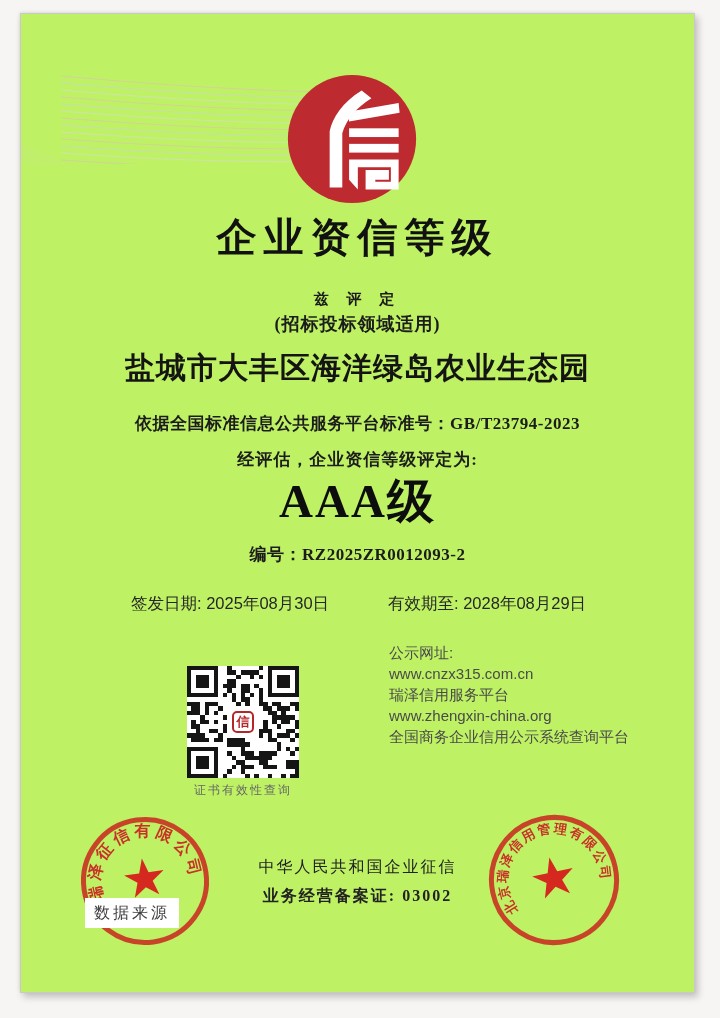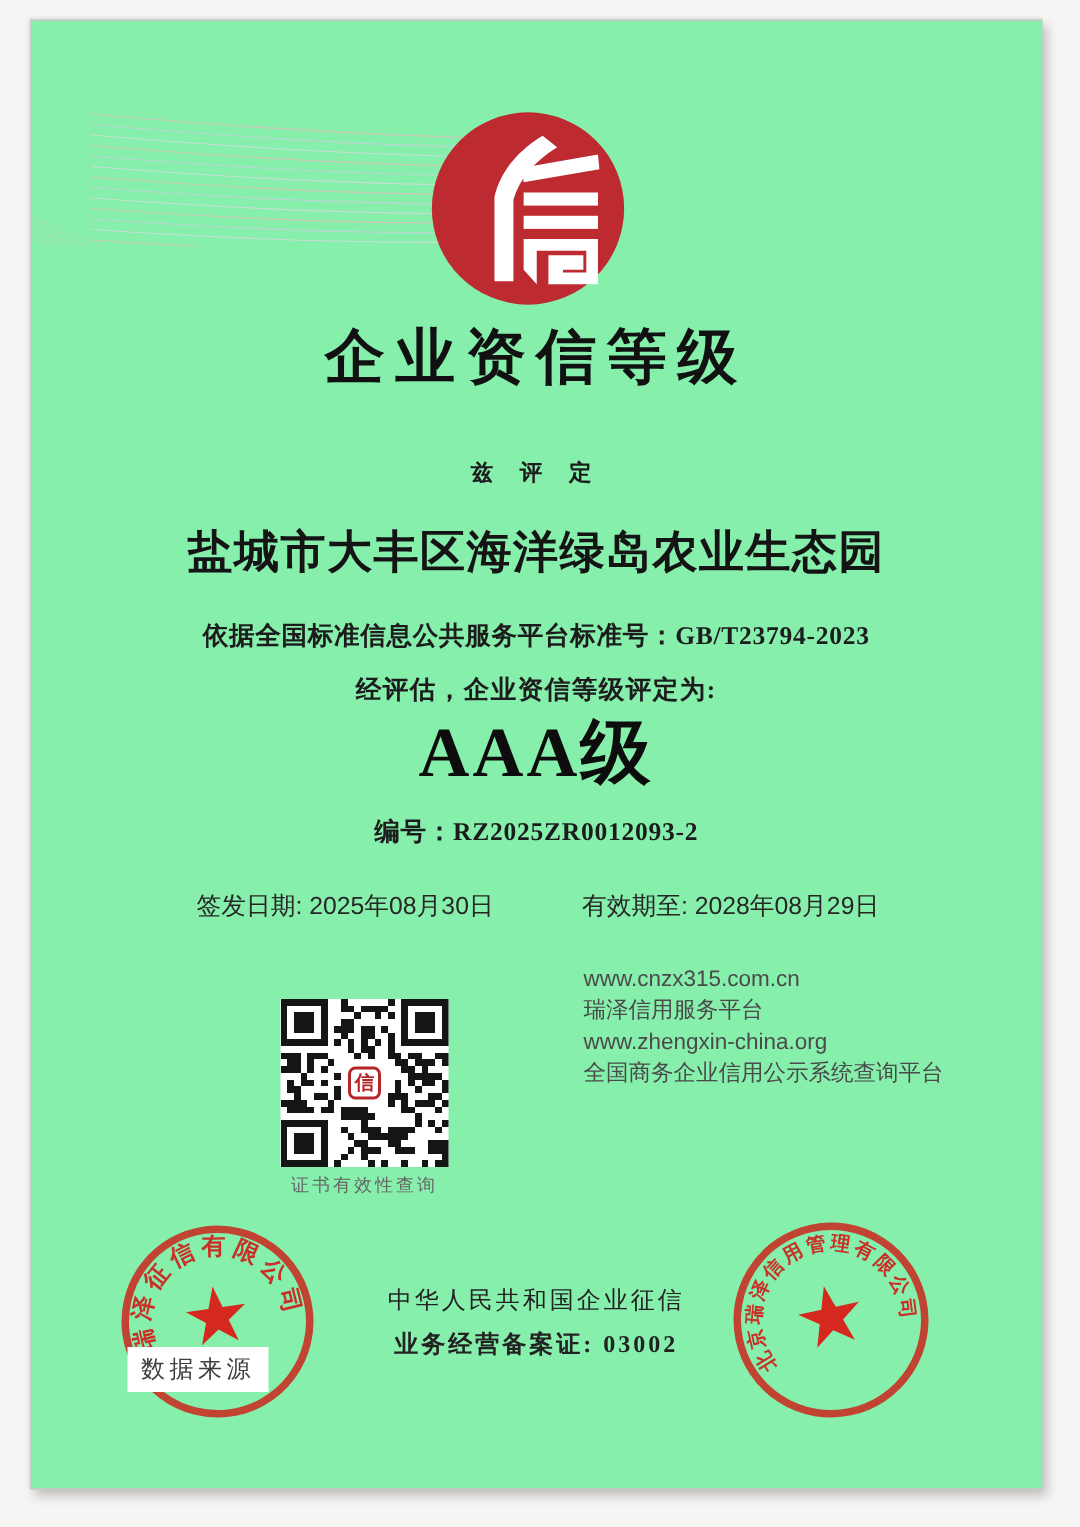--- a/index.html
+++ b/index.html
@@ -3,29 +3,29 @@
 <meta charset="utf-8">
 <style>
   html,body{margin:0;padding:0;}
   body{
     width:720px;height:1018px;position:relative;overflow:hidden;
     background:#f6f5f4;
     font-family:"Liberation Sans","DejaVu Sans",sans-serif;
   }
   .card{
     position:absolute;left:20px;top:13px;width:675px;height:980px;
-    background:#86efac;border:1px solid #c9c9c9;box-sizing:border-box;
+    background:#bef264;border:1px solid #c9c9c9;box-sizing:border-box;
     box-shadow:3px 4px 7px rgba(0,0,0,.22), -1px -1px 3px rgba(0,0,0,.08);
   }
   #guilloche{position:absolute;inset:0;z-index:0;}
   .serif{font-family:"Liberation Serif","DejaVu Serif",serif;}
   .cl{position:absolute;left:0;right:0;text-align:center;z-index:2;color:#1c1c1c;}
   .logo{position:absolute;left:263px;top:57px;width:136px;height:136px;z-index:2;}
   .title{top:196px;font-size:40px;font-weight:900;letter-spacing:7px;color:#111;}
-  .issue-statement{top:292px;font-size:15px;font-weight:bold;letter-spacing:7px;}
+  .issue-statement{top:276px;font-size:15px;font-weight:bold;letter-spacing:7px;}
   .scope{top:298px;font-size:18px;font-weight:bold;letter-spacing:1px;}
   .company{top:334px;font-size:30px;font-weight:bold;letter-spacing:1px;color:#141414;font-family:Liberation Serif, serif;}
   .standard{top:398px;font-size:17px;font-weight:bold;letter-spacing:.5px;}
   .assessment{top:434px;font-size:17px;font-weight:bold;letter-spacing:1px;}
   .grade{top:456px;font-size:47px;font-weight:900;letter-spacing:2px;color:#0d0d0d;}
   .certno{top:529px;font-size:17px;font-weight:bold;letter-spacing:.5px;}
   .dates{position:absolute;top:579px;left:0;right:0;z-index:2;font-size:16.5px;color:#262626;}
   .date-issue{position:absolute;left:110px;white-space:nowrap;}
   .date-valid{position:absolute;left:367px;white-space:nowrap;}
   .qr{position:absolute;left:166px;top:652px;width:112px;height:112px;background:#fff;z-index:2;}
@@ -183,20 +183,21 @@
         <path d="M66,42 L118,33 L119,43 L67,52 Z"></path>
         <rect x="67" y="59" width="51" height="9"></rect>
         <rect x="67" y="75" width="51" height="9"></rect>
         <path d="M67,91 L118,91 L118,122 L84,122 L84,102 L108,102 L108,112 L94,112 L94,114 L110,114 L110,99 L76,99 L76,122 L67,112 Z"></path>
       </g>
     </svg>
   </div>
 
   <div class="cl title serif">企业资信等级</div>
   <div class="cl issue-statement serif">兹 评 定</div>
+  <div class="cl scope serif">(招标投标领域适用)</div>
   <div class="cl company serif">盐城市大丰区海洋绿岛农业生态园</div>
   <div class="cl standard serif">依据全国标准信息公共服务平台标准号：GB/T23794-2023</div>
   <div class="cl grade serif">AAA级</div>
   <div class="cl assessment serif">经评估，企业资信等级评定为:</div>
 
   <div class="cl certno serif">
     <span>编号：</span><span>RZ2025ZR0012093-2</span>
   </div>
 
   <div class="dates">
@@ -486,20 +487,21 @@
           <rect x="6" y="24" width="1" height="1" fill="#151515"></rect>
         </g>
       </svg>
     <div class="qr-badge">
       <div class="qr-badge-inner">信</div>
     </div>
   </div>
   <div class="qr-caption">证书有效性查询</div>
 
   <div class="publicity">
+    <div>公示网址:</div>
     <div>www.cnzx315.com.cn</div>
     <div>瑞泽信用服务平台</div>
     <div>www.zhengxin-china.org</div>
     <div>全国商务企业信用公示系统查询平台</div>
   </div>
 
   <div class="cl footer1 serif">中华人民共和国企业征信</div>
   <div class="cl footer2 serif">业务经营备案证: 03002</div>
 
   <div class="seal seal-left">

